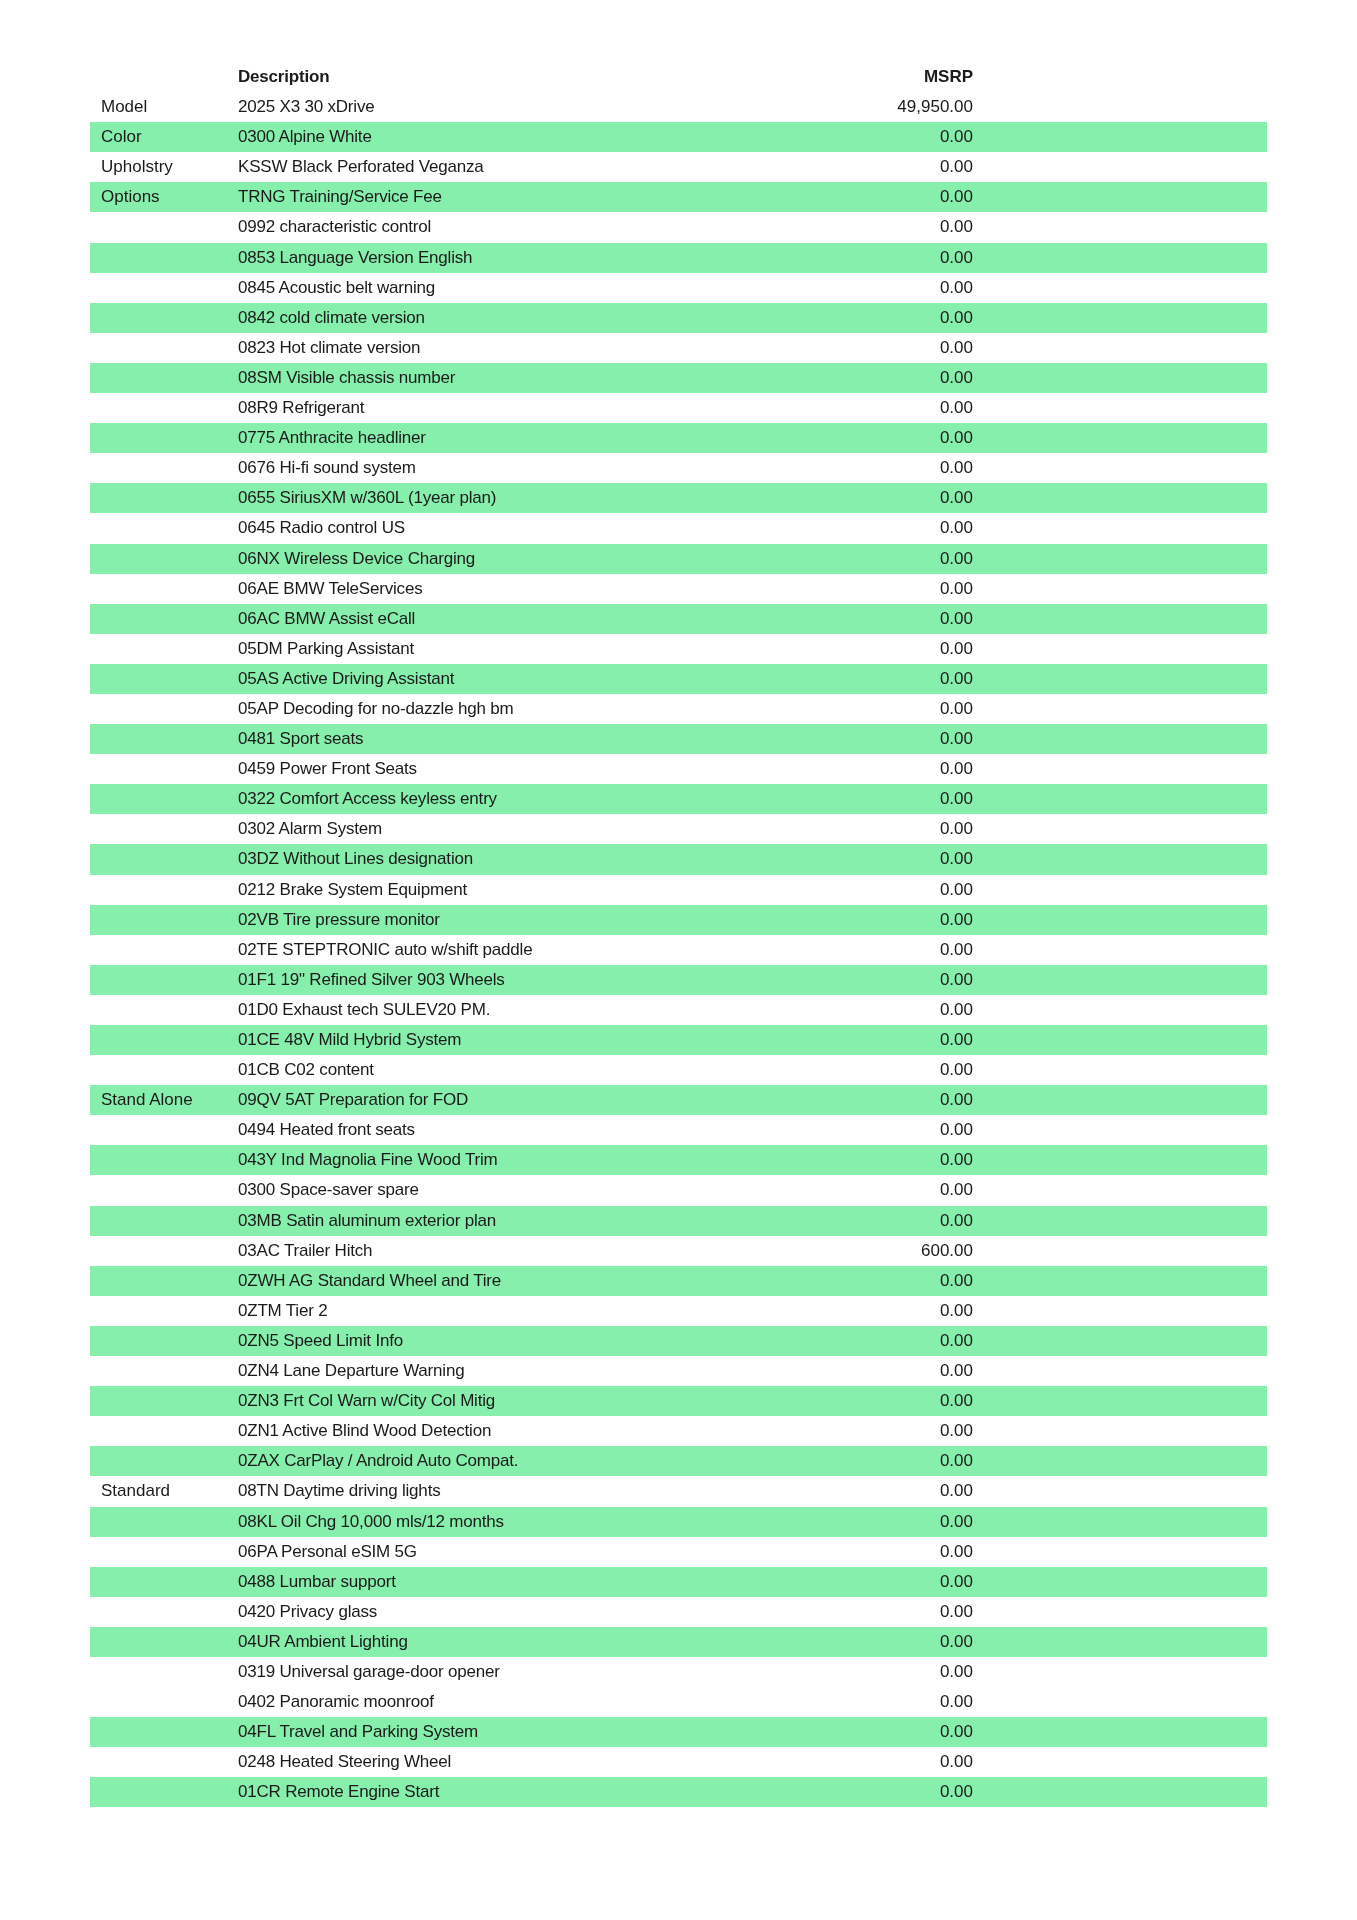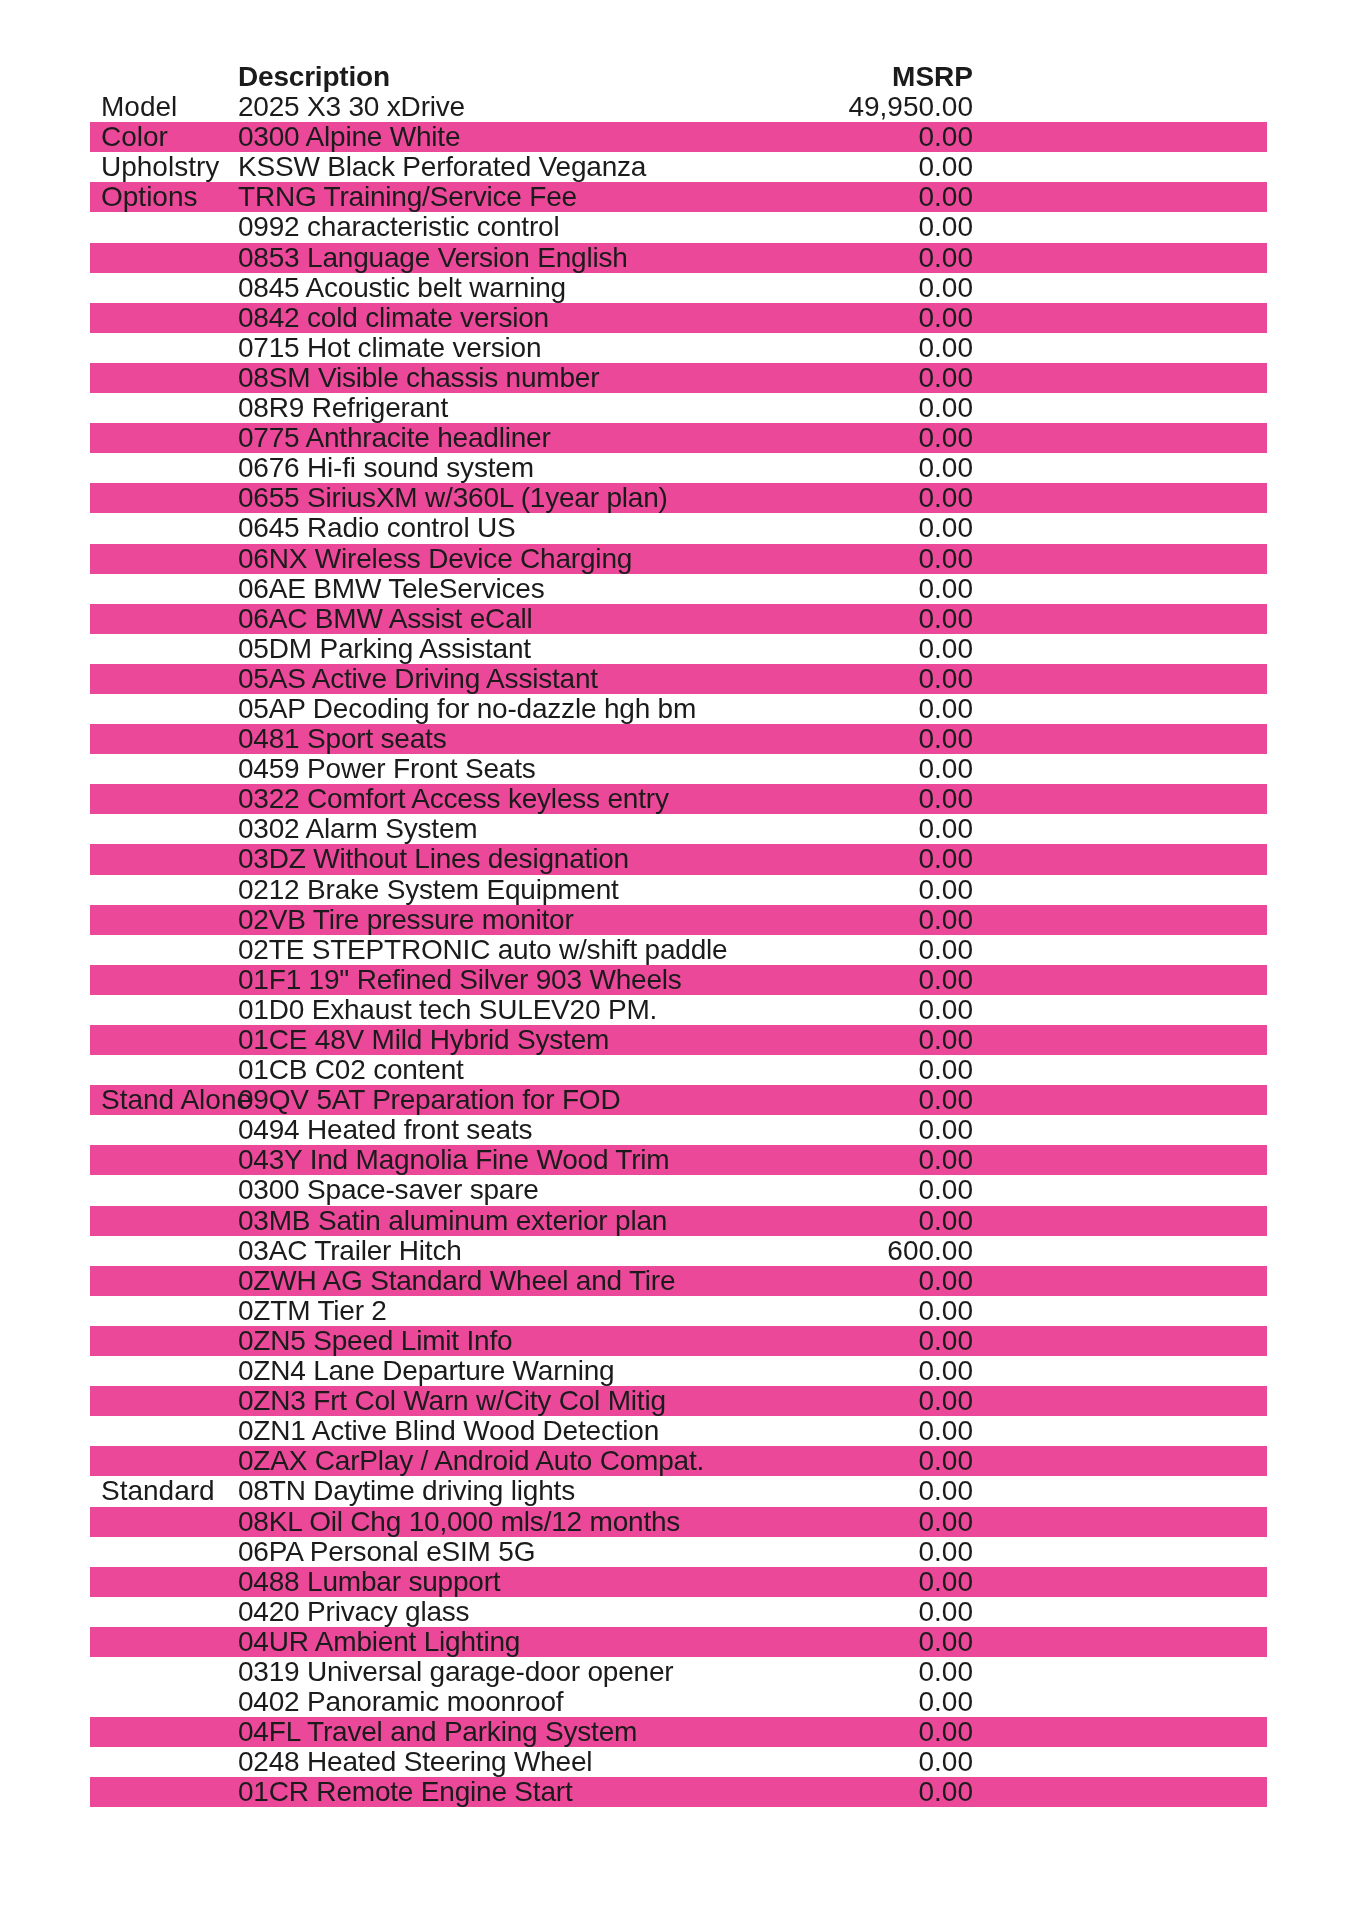--- a/index.html
+++ b/index.html
@@ -1,20 +1,20 @@
 <!DOCTYPE html>
 <html><head>
   <meta charset="utf-8">
   <style>
     html, body { margin: 0; padding: 0; background: #ffffff; }
     body { width: 1357px; height: 1920px; position: relative; overflow: hidden;
            font-family: "Liberation Sans", sans-serif; color: #1b1b1b; }
     .sheet { position: absolute; left: 90px; top: 62px; width: 1177px; }
-    .row { position: relative; height: 30.1px; line-height: 30.1px; font-size: 28px; white-space: nowrap; text-decoration: underline; }
-    .row.striped { background: #ec4899; }
+    .row { position: relative; height: 30.1px; line-height: 30.1px; font-size: 17px; white-space: nowrap; text-decoration: underline; }
+    .row.striped { background: #86efac; }
     .cat { position: absolute; left: 11px; top: 0; }
     .desc { position: absolute; left: 148px; top: 0; letter-spacing: -0.2px; }
     .msrp { position: absolute; right: 294px; top: 0; text-align: left; }
     .header .desc, .header .msrp { font-weight: bold; }
   </style>
 </head>
 <body>
 
 <div class="sheet">
   <div class="row header">
@@ -58,21 +58,21 @@
         <span class="desc">0845 Acoustic belt warning</span>
         <span class="msrp">0.00</span>
       </div>
       <div class="row striped">
         <span class="cat"></span>
         <span class="desc">0842 cold climate version</span>
         <span class="msrp">0.00</span>
       </div>
       <div class="row">
         <span class="cat"></span>
-        <span class="desc">0715 Hot climate version</span>
+        <span class="desc">0823 Hot climate version</span>
         <span class="msrp">0.00</span>
       </div>
       <div class="row striped">
         <span class="cat"></span>
         <span class="desc">08SM Visible chassis number</span>
         <span class="msrp">0.00</span>
       </div>
       <div class="row">
         <span class="cat"></span>
         <span class="desc">08R9 Refrigerant</span>

